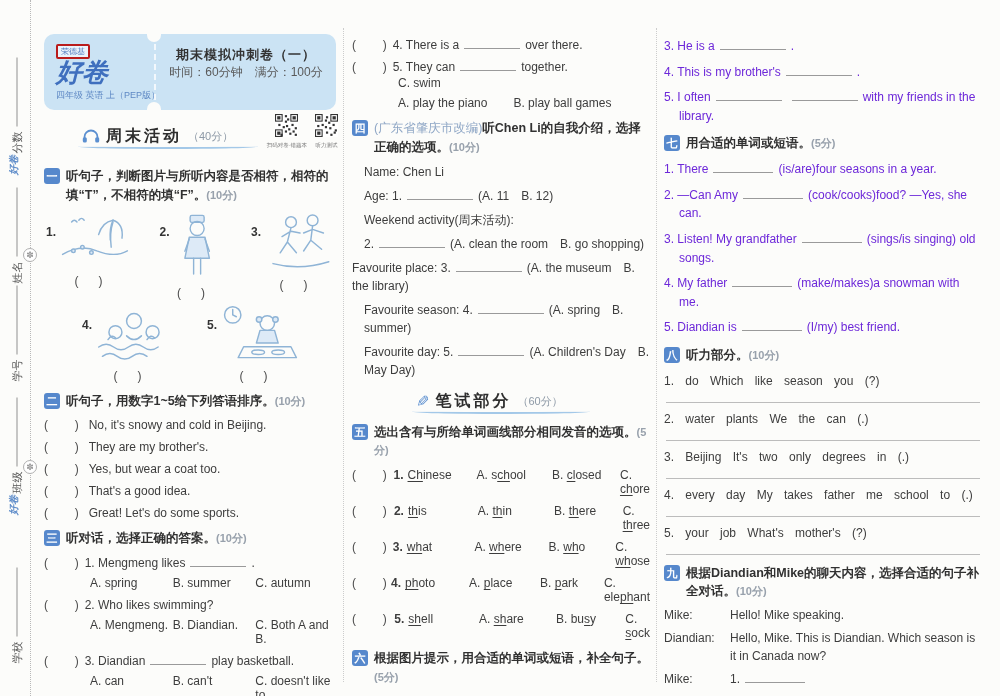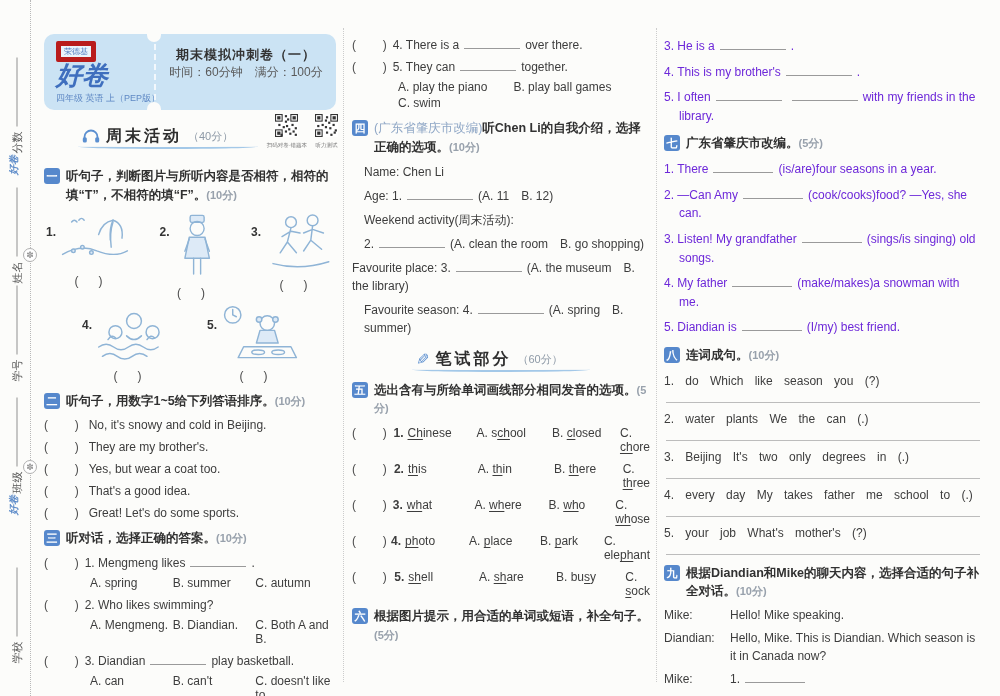--- a/index.html
+++ b/index.html
@@ -22,21 +22,21 @@
   .divider { position:absolute; top:28px; bottom:14px; border-left:1px dotted #cccccc; }
   .d1 { left:343px; } .d2 { left:656px; }
 
   
   .badge { position:relative; margin-top:34px; width:292px; height:76px; background:#cbe3f4; border-radius:10px; display:flex; }
   .badge::before, .badge::after { content:""; position:absolute; left:103px; width:14px; height:9px; background:#fcfcfa; border-radius:0 0 10px 10px; }
   .badge::before { top:-1px; }
   .badge::after  { bottom:-1px; border-radius:10px 10px 0 0; }
   .badge-left { width:110px; padding:6px 0 0 12px; }
   .badge-right { flex:1; text-align:center; padding-top:12px; border-left:2px dashed #f3f8fc; }
-  .brand-box { display:inline-block; border:5px solid #b91c1c; color:#4a76bd; font-size:8px; padding:0 3px; border-radius:2px; background:#eaf3fb; }
+  .brand-box { display:inline-block; border:2px solid #b91c1c; color:#4a76bd; font-size:8px; padding:0 3px; border-radius:2px; background:#eaf3fb; }
   .logo-script { font-family:"DejaVu Serif", serif; font-style:italic; font-weight:bold; font-size:26px; color:#3f6fbe; line-height:1.05; }
   .grade-line { font-size:9px; color:#5e88c4; margin-top:3px; white-space:nowrap; }
   .exam-title { font-size:13px; font-weight:bold; color:#333; letter-spacing:1px; }
   .exam-meta { font-size:12px; color:#5a5a5a; }
 
   
   .part-wrap { position:relative; margin-top:8px; height:40px; }
   .part-head { display:flex; align-items:center; gap:6px; position:absolute; }
   .part-title { font-size:16px; font-weight:bold; color:#2e2e2e; letter-spacing:3px; }
   .part-score { font-size:11px; color:#8d99a6; }
@@ -357,38 +357,39 @@
 
   <div class="col col2" style="padding-top:30px;">
     <div class="q-line">
         <span class="bracket">(        )</span>
         <span><span>4. There is a</span><span class="blank"></span><span>over there.</span></span>
       </div>
     <div class="q-line">
         <span class="bracket">(        )</span>
         <span><span>5. They can</span><span class="blank"></span><span>together.</span></span>
       </div>
+    <div class="opts tight" style="margin-top:2px;">
+        <span>C. swim</span>
+      </div>
     <div class="opts tight">
         <span>A. play the piano</span>
         <span>B. play ball games</span>
-      </div>
-    <div class="opts tight" style="margin-top:2px;">
-        <span>C. swim</span>
       </div>
 
     <div class="sec-head">
       <span class="sec-num">四</span>
       <span class="sec-title"><span class="src">(广东省肇庆市改编)</span><span>听Chen Li的自我介绍，选择正确的选项。</span><span class="score">(10分)</span></span>
     </div>
     <div class="p-line" style="margin-left:12px;">Name: Chen Li</div>
     <div class="p-line" style="margin-left:12px;"><span>Age: 1.</span><span class="blank w70"></span><span>(A. 11　B. 12)</span></div>
     <div class="p-line" style="margin-left:12px;">Weekend activity(周末活动):</div>
     <div class="p-line" style="margin-left:12px;"><span>2.</span><span class="blank w70"></span><span>(A. clean the room　B. go shopping)</span></div>
     <div class="p-line" style=""><span>Favourite place: 3.</span><span class="blank w70"></span><span>(A. the museum　B. the library)</span></div>
     <div class="p-line" style="margin-left:12px;"><span>Favourite season: 4.</span><span class="blank w70"></span><span>(A. spring　B. summer)</span></div>
+    <div class="p-line" style="margin-left:12px;"><span>Favourite day: 5.</span><span class="blank w70"></span><span>(A. Children's Day　B. May Day)</span></div>
 
     <div class="part-wrap" style="height:34px;">
       <div class="part-head" style="left:64px; top:4px;">
         <span class="pencil">✎</span>
         <span class="part-title">笔试部分</span>
         <span class="part-score">（60分）</span>
       </div>
       <div class="part-underline" style="left:60px; top:22px; width:178px;"></div>
     </div>
 
@@ -439,31 +440,31 @@
 
   </div>
 
   <div class="col col3" style="padding-top:30px;">
     <div class="fi-item"><span>3. He is a</span><span class="blank w70"></span><span>.</span></div>
     <div class="fi-item"><span>4. This is my brother's</span><span class="blank w70"></span><span>.</span></div>
     <div class="fi-item"><span>5. I often</span><span class="blank w70"></span><span class="blank w70"></span><span>with my friends in the library.</span></div>
 
     <div class="sec-head">
       <span class="sec-num">七</span>
-      <span class="sec-title"><span>广东省肇庆市改编。</span><span class="score">(5分)</span></span>
+      <span class="sec-title"><span>用合适的单词或短语。</span><span class="score">(5分)</span></span>
     </div>
     <div class="fi-item"><span>1. There</span><span class="blank w60"></span><span>(is/are)four seasons in a year.</span></div>
     <div class="fi-item"><span>2. —Can Amy</span><span class="blank w60"></span><span>(cook/cooks)food? —Yes, she can.</span></div>
     <div class="fi-item"><span>3. Listen! My grandfather</span><span class="blank w60"></span><span>(sings/is singing) old songs.</span></div>
     <div class="fi-item"><span>4. My father</span><span class="blank w60"></span><span>(make/makes)a snowman with me.</span></div>
     <div class="fi-item"><span>5. Diandian is</span><span class="blank w60"></span><span>(I/my) best friend.</span></div>
 
     <div class="sec-head">
       <span class="sec-num">八</span>
-      <span class="sec-title"><span>连词成句。</span><span class="score">(10分)</span></span>
+      <span class="sec-title"><span>听力部分。</span><span class="score">(10分)</span></span>
     </div>
     <div class="ws-item">1. do Which like season you (?)</div>
     <div class="ans-line"></div>
     <div class="ws-item">2. water plants We the can (.)</div>
     <div class="ans-line"></div>
     <div class="ws-item">3. Beijing It's two only degrees in (.)</div>
     <div class="ans-line"></div>
     <div class="ws-item">4. every day My takes father me school to (.)</div>
     <div class="ans-line"></div>
     <div class="ws-item">5. your job What's mother's (?)</div>

